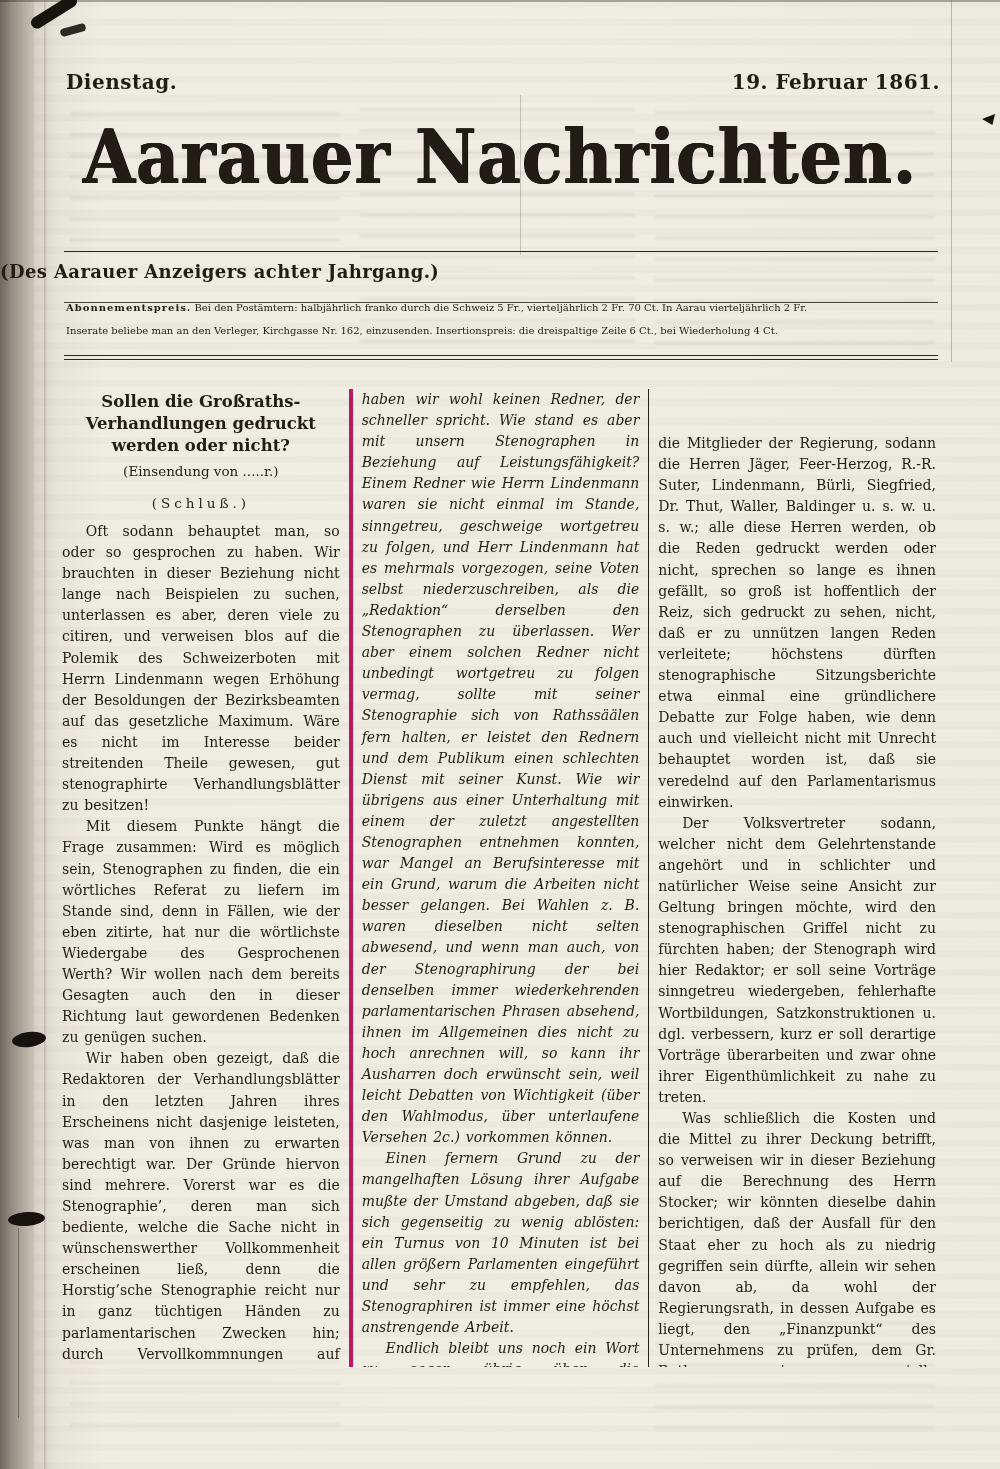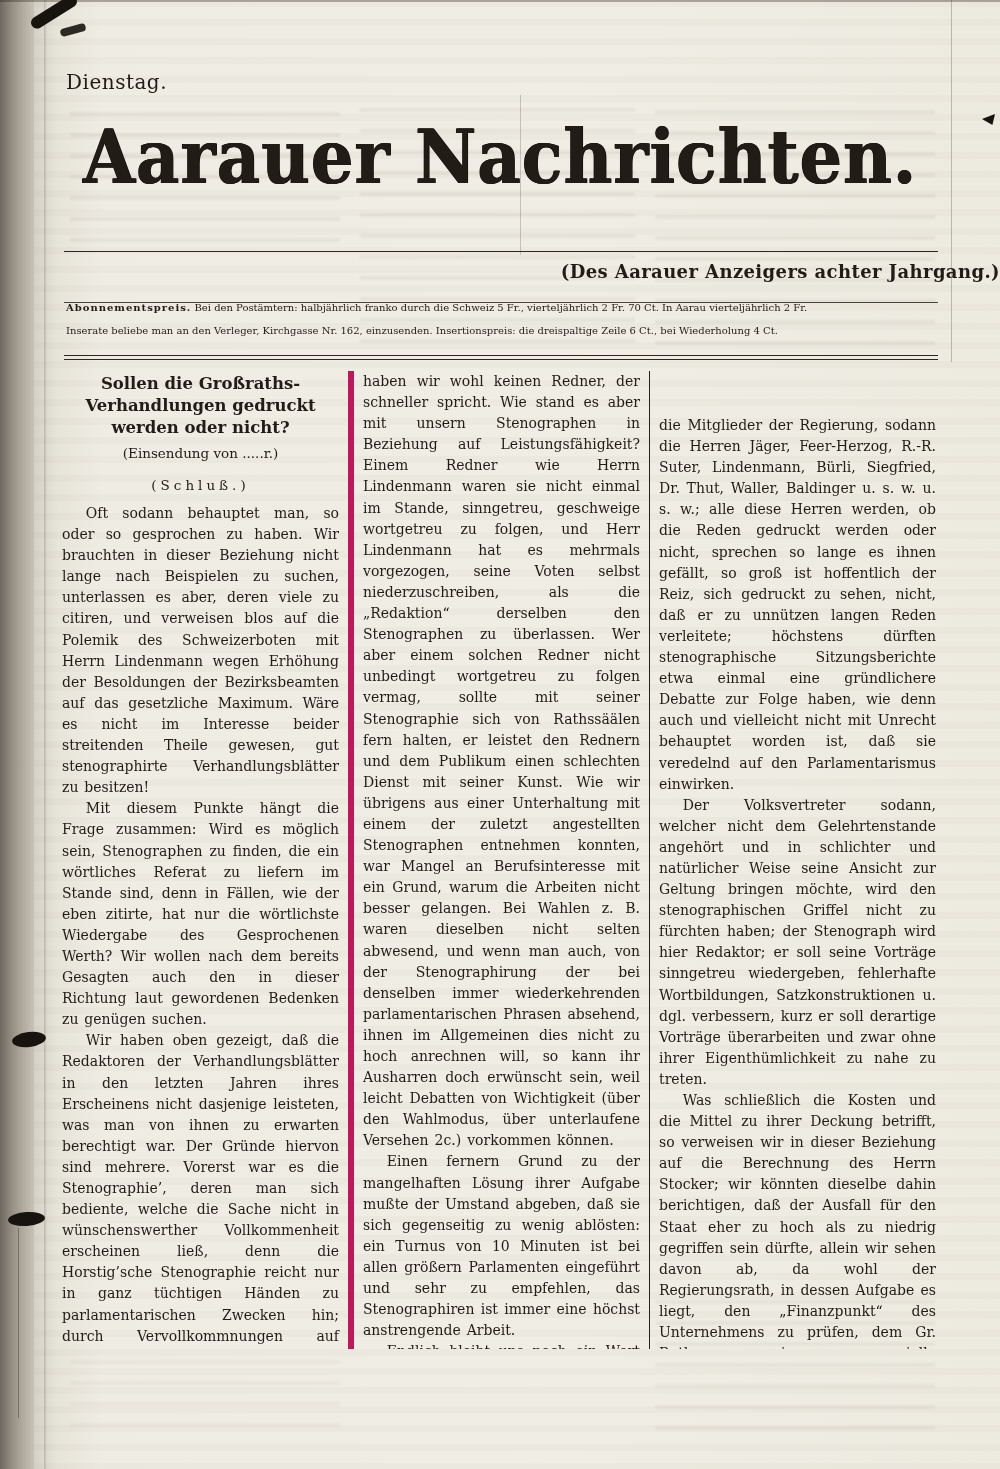--- a/index.html
+++ b/index.html
@@ -40,49 +40,49 @@
   .corner-mark{position:absolute;left:28px;top:6px;width:52px;height:12px;background:#17130e;
     border-radius:6px;transform:rotate(-32deg);}
   .corner-mark2{position:absolute;left:60px;top:26px;width:26px;height:8px;background:#17130e;
     border-radius:4px;transform:rotate(-15deg);opacity:.9;}
   .right-mark{position:absolute;left:982px;top:114px;width:13px;height:11px;background:#17130e;
     clip-path:polygon(0 45%,100% 0,80% 100%);}
 
   
   .header-row{position:absolute;top:70px;left:66px;right:60px;display:flex;align-items:flex-start;}
   .header-row .cell{flex:1;}
-  .weekday{font-size:20px;font-weight:normal;letter-spacing:.5px;}
+  .weekday{font-size:20px;font-weight:bold;letter-spacing:.5px;}
   .issue-cell{text-align:center;}
   .issue{display:inline-block;font-size:28px;font-weight:bold;letter-spacing:1px;
     border-bottom:2px solid #2b252a0;border-bottom-color:#2b2620;padding:0 16px 1px;}
   .date-cell{text-align:right;}
   .date{font-size:20px;font-weight:bold;letter-spacing:.5px;}
 
   .masthead{position:absolute;top:112px;left:0;width:100%;text-align:center;
     font-size:67px;font-weight:bold;letter-spacing:1px;
     text-shadow:.7px 0 0 #14100c,-.4px 0 0 #14100c;
     transform:scaleY(1.12);transform-origin:top center;}
 
   .rule{position:absolute;left:64px;right:62px;border-top:1px solid #2b2620;}
   .rule.r1{top:251px;}
   .rule.r2{top:302px;opacity:.85;}
   .rule.double{top:355px;height:3px;border-bottom:1px solid #2b2620;}
 
-  .subtitle{position:absolute;top:261px;left:0;width:100%;text-align:right;
+  .subtitle{position:absolute;top:261px;left:0;width:100%;text-align:left;
     font-size:18px;font-weight:bold;letter-spacing:.4px;}
 
   .imprint{position:absolute;top:296px;left:66px;right:64px;font-size:10px;line-height:23px;}
   .imprint .lead{font-weight:bold;letter-spacing:1px;}
   .imprint .l2{display:block;text-align:left;}
 
   
-  .columns{position:absolute;top:371px;left:60px;right:62px;height:978px;display:flex;}
+  .columns{position:absolute;top:389px;left:60px;right:62px;height:978px;display:flex;}
   .col{flex:1;overflow:hidden;padding:0 9px;}
   .col.c1{padding-left:2px;}
-  .col.c2{border-left:6px solid #be185d;border-right:1px solid #26211b;}
+  .col.c2{border-left:4px solid #be185d;border-right:1px solid #26211b;font-style:italic;}
   .col.c3{padding-right:2px;margin-top:44px;}
 
   .article-title{font-size:16.5px;font-weight:bold;text-align:center;line-height:22px;margin:2px 0 6px;}
   .article-byline{font-size:13.5px;text-align:center;margin:0 0 16px;}
   .article-subheading{font-size:13.5px;text-align:center;letter-spacing:4px;margin:0 0 10px;}
 
   .para{font-size:14px;line-height:21.1px;text-align:justify;margin:0;word-spacing:1.5px;}
   .para.indent{text-indent:1.7em;}
   .para.spaced{letter-spacing:1.3px;word-spacing:2px;}
 </style>
@@ -104,20 +104,21 @@
 
 <div class="corner-mark"></div>
 <div class="corner-mark2"></div>
 <div class="mark m1"></div>
 <div class="mark m2"></div>
 <div class="mark-tail"></div>
 <div class="right-mark"></div>
 
 <div class="header-row">
   <div class="cell"><span class="weekday">Dienstag.</span></div>
+  <div class="cell date-cell"><span class="date">19. Februar 1861.</span></div>
 </div>
 
 <div class="masthead">Aarauer Nachrichten.</div>
 
 <div class="rule r1"></div>
 <div class="subtitle">(Des Aarauer Anzeigers achter Jahrgang.)</div>
 <div class="rule r2"></div>
 
 <div class="imprint">
   <span class="lead">Abonnementspreis.</span><span> Bei den Postämtern: halbjährlich franko durch die Schweiz 5 Fr., vierteljährlich 2 Fr. 70 Ct. In Aarau vierteljährlich 2 Fr.</span>

